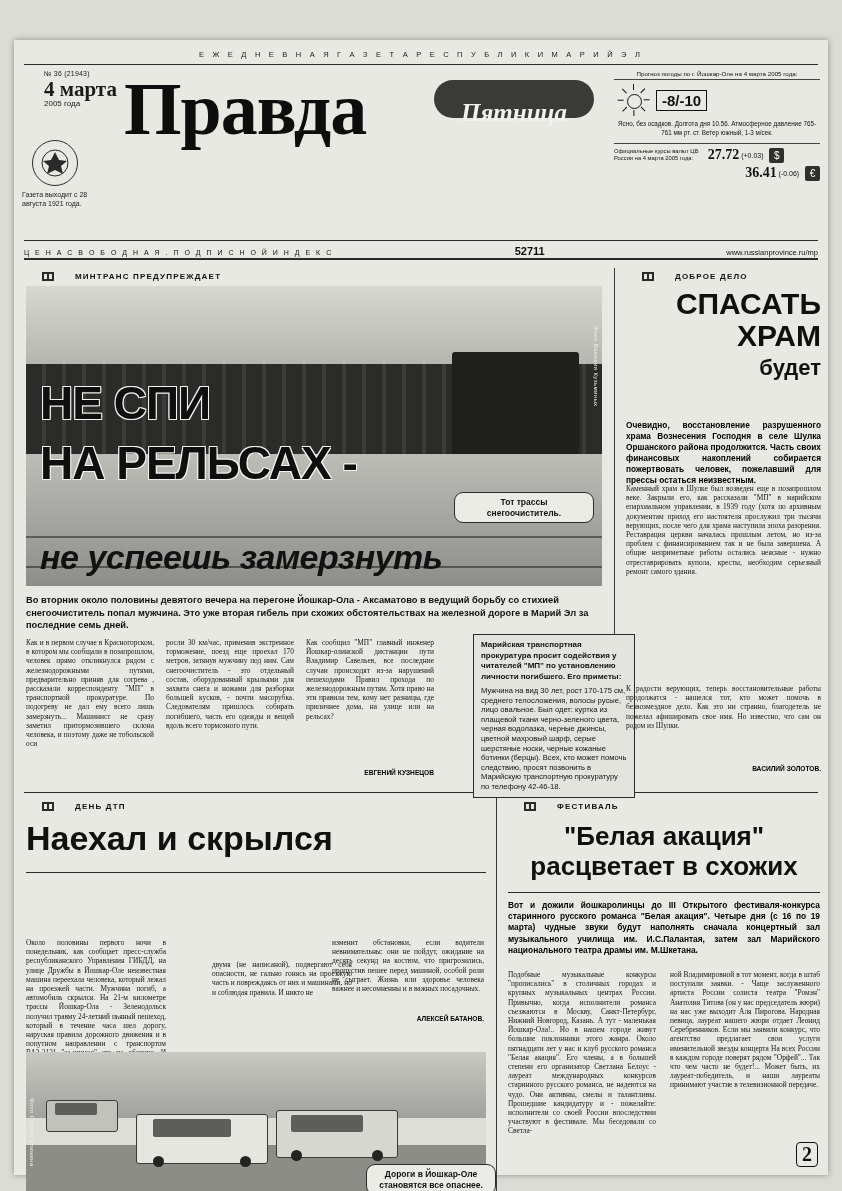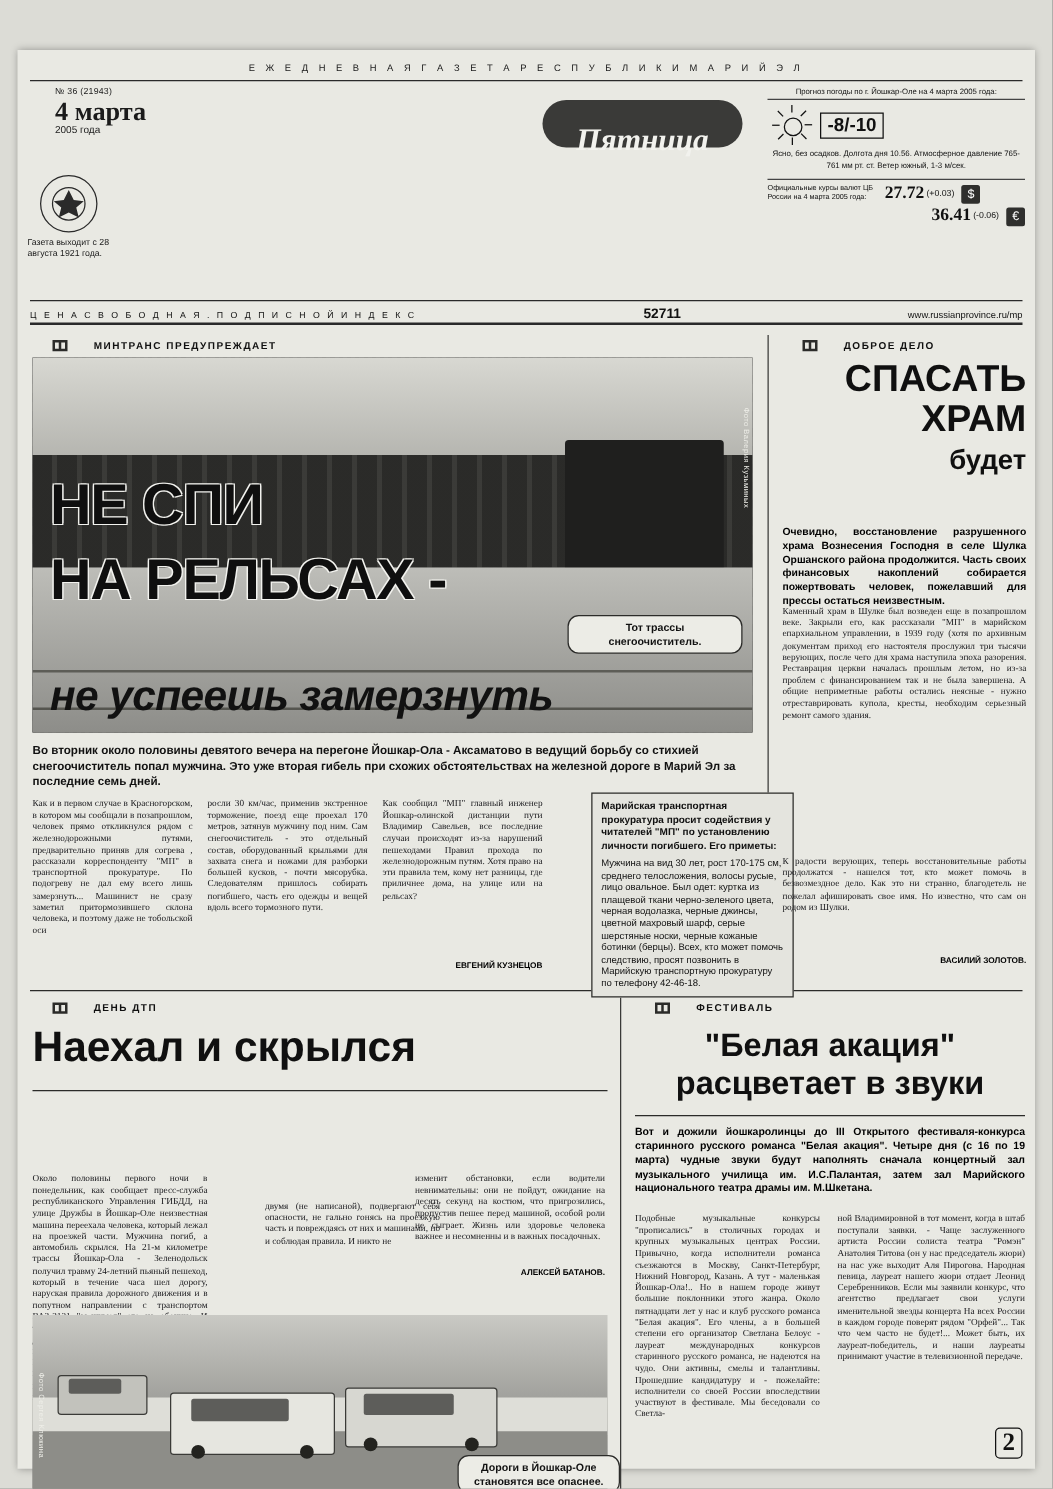--- a/index.html
+++ b/index.html
@@ -182,20 +182,21 @@
 
     <div class="emblem">
       <svg viewBox="0 0 30 30" aria-hidden="true">
         <circle cx="15" cy="15" r="13" fill="none" stroke="#2a2a2a" stroke-width="1"></circle>
         <path d="M15 4 L19 12 L27 13 L21 18 L23 26 L15 22 L7 26 L9 18 L3 13 L11 12 Z" fill="#2a2a2a"></path>
       </svg>
     </div>
     <div class="founded">Газета выходит с 28 августа 1921 года.</div>
 
     <div class="title-block">
+      <div class="t2">Правда</div>
     </div>
     <div class="friday">
       <span>Пятница</span>
     </div>
 
     <div class="wx">
       <div class="hdr">Прогноз погоды по г. Йошкар-Оле на 4 марта 2005 года:</div>
       <div class="row">
         <div class="sun">
           <div class="disc"></div>
@@ -315,21 +316,21 @@
       </div>
       <div class="photo-credit" style="left:3px;top:46px;right:auto;">Фото Сергея Клюкина</div>
     </div>
     <div class="callout" style="left:352px;top:1124px;width:112px;">Дороги в Йошкар-Оле становятся все опаснее.</div>
 
     <div style="position:absolute;left:494px;top:762px;" class="kicker">
       <span class="sq"></span>
       <span>ФЕСТИВАЛЬ</span>
     </div>
     <div class="hl2" style="position:absolute;left:494px;top:782px;width:312px;text-align:center;font-size:26px;line-height:29px;">"Белая акация"</div>
-    <div class="hl2" style="position:absolute;left:494px;top:812px;width:312px;text-align:center;font-size:26px;line-height:29px;">расцветает в звуки</div>
+    <div class="hl2" style="position:absolute;left:494px;top:812px;width:312px;text-align:center;font-size:26px;line-height:29px;">расцветает в схожих</div>
     <div class="rule-h" style="left:494px;top:852px;width:312px;"></div>
 
     <div style="position:absolute;left:494px;top:860px;width:312px;font-family:'Liberation Sans',sans-serif;font-size:8.4px;line-height:11.2px;font-weight:bold;text-align:justify;">Вот и дожили йошкаролинцы до III Открытого фестиваля-конкурса старинного русского романса "Белая акация". Четыре дня (с 16 по 19 марта) чудные звуки будут наполнять сначала концертный зал музыкального училища им. И.С.Палантая, затем зал Марийского национального театра драмы им. М.Шкетана.</div>
 
     <div class="body" style="position:absolute;left:494px;top:930px;width:148px;">Подобные музыкальные конкурсы "прописались" в столичных городах и крупных музыкальных центрах России. Привычно, когда исполнители романса съезжаются в Москву, Санкт-Петербург, Нижний Новгород, Казань. А тут - маленькая Йошкар-Ола!.. Но в нашем городе живут большие поклонники этого жанра. Около пятнадцати лет у нас и клуб русского романса "Белая акация". Его члены, а в большей степени его организатор Светлана Белоус - лауреат международных конкурсов старинного русского романса, не надеются на чудо. Они активны, смелы и талантливы. Прошедшие кандидатуру и - пожелайте: исполнители со своей России впоследствии участвуют в фестивале. Мы беседовали со Светла-</div>
     <div class="body" style="position:absolute;left:656px;top:930px;width:150px;">ной Владимировной в тот момент, когда в штаб поступали заявки. - Чаще заслуженного артиста России солиста театра "Ромэн" Анатолия Титова (он у нас председатель жюри) на нас уже выходит Аля Пирогова. Народная певица, лауреат нашего жюри отдает Леонид Серебренников. Если мы заявили конкурс, что агентство предлагает свои услуги именительной звезды концерта На всех России в каждом городе поверят рядом "Орфей"... Так что чем часто не будет!... Может быть, их лауреат-победитель, и наши лауреаты принимают участие в телевизионной передаче.</div>
 
     <div class="pagenum">2</div>
 
   </div>

